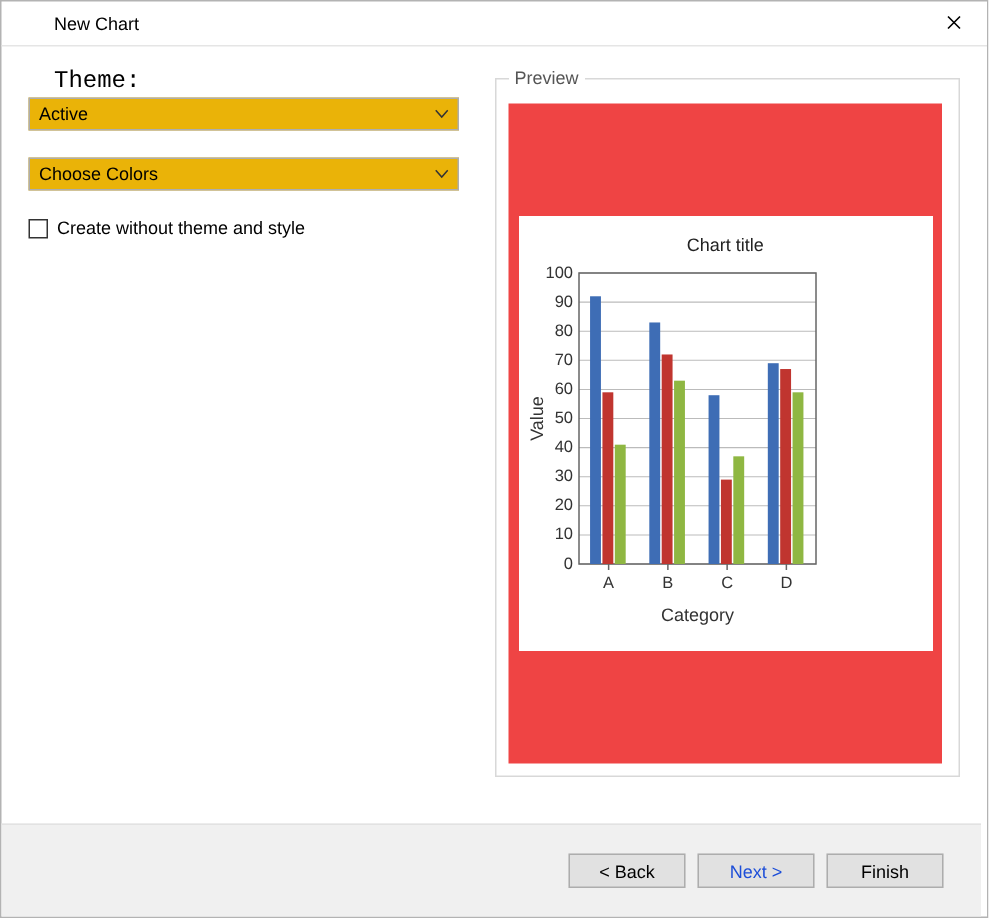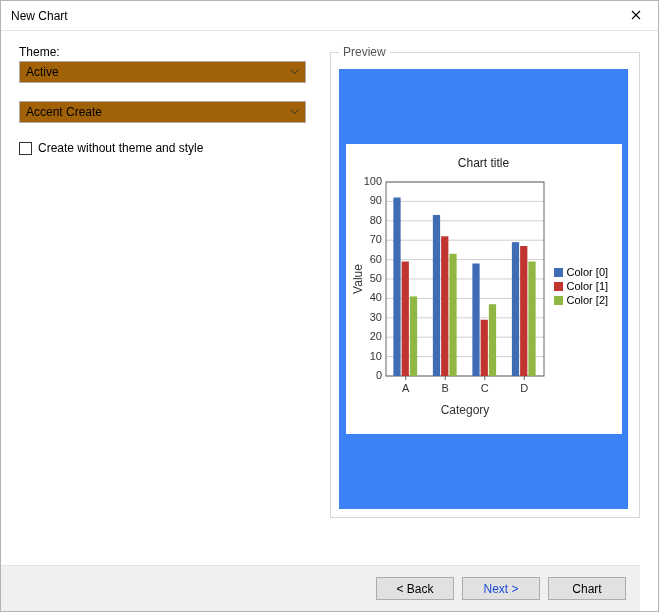--- a/index.html
+++ b/index.html
@@ -12,75 +12,75 @@
     color: #000;
     overflow: hidden;
   }
   .window { width: 659px; height: 612px; position: relative; border: 1px solid #b3b3b3; background: #fff; }
   .titlebar {
     height: 30px;
     display: flex; align-items: center;
     padding: 0 0 0 10px;
     border-bottom: 1px solid #e5e5e5;
   }
-  .titlebar .title { flex: 1; font-size: 12px; }
+  .titlebar .title { flex: 1; font-size: 12px; margin-left: 25px; }
   .titlebar .close {
     width: 44px; height: 30px; display: flex; align-items: center; justify-content: center;
     cursor: pointer;
   }
   .titlebar .close svg { width: 10px; height: 10px; }
   .content { padding: 14px 18px 0 18px; }
   .heading { font-size: 13px; margin: 2px 0 14px 4px; }
   .columns { display: flex; gap: 24px; }
   .leftcol { width: 290px; }
-  .label { font-size: 12px; margin: 0 0 2px 0; }
+  .label { font-size: 16px; margin: 0 0 2px 17px; font-family: Liberation Mono, monospace; }
   .combo {
     width: 100%; height: 22px;
-    background: #a16207;
+    background: #eab308;
     border: 1px solid #adadad;
     display: flex; align-items: center; justify-content: space-between;
     padding: 0 6px 0 6px;
     margin-bottom: 18px;
     cursor: pointer;
   }
   .combo .arrow svg { width: 9px; height: 6px; display: block; }
   .chkrow { display: flex; align-items: center; gap: 6px; text-align: right; }
   .chkbox {
     width: 13px; height: 13px; border: 1px solid #333; background: #fff;
     display: inline-block;
   }
   fieldset.preview {
     border: 1px solid #d8d8d8;
     margin: 0; padding: 10px 11px 8px 8px;
     width: 313px;
   }
   fieldset.preview legend { font-size: 12px; padding: 0 4px; color: #555; }
   .preview-inner {
     width: 100%; height: 440px;
-    background: #3b82f6;
+    background: #ef4444;
     display: flex; align-items: center; justify-content: center;
   }
   .chartbox {
     background: #fff;
     width: 276px; height: 290px;
     padding: 6px 4px 4px 4px;
   }
   .chart-title { text-align: center; font-size: 12px; color: #222; margin-top: 6px; margin-bottom: 6px; }
   .chart-row { display: flex; align-items: flex-start; }
   .chart-svg-wrap { flex: 1; }
   .legend { width: 64px; padding-top: 90px; font-size: 11px; }
   .legend-item { display: flex; align-items: center; gap: 4px; margin-bottom: 2px; white-space: nowrap; }
   .swatch { width: 9px; height: 9px; display: inline-block; }
   .footer {
-    position: absolute; left: 0; right: 18px; bottom: 0;
-    height: 46px;
+    position: absolute; left: 0; right: 4px; bottom: 0;
+    height: 62px;
     border-top: 1px solid #e2e2e2;
     background: #f0f0f0;
     display: flex; align-items: center; justify-content: flex-end;
-    gap: 8px; padding-right: 14px;
+    gap: 8px; padding-right: 25px;
   }
   .btn {
     min-width: 78px; height: 23px;
     background: #e1e1e1;
     border: 1px solid #adadad;
     font-size: 12px;
     display: flex; align-items: center; justify-content: center;
     cursor: pointer;
     padding: 0 8px;
   }
@@ -113,21 +113,21 @@
         <div class="combo">
           <span>Active</span>
           <span class="arrow">
             <svg viewBox="0 0 9 6">
                 <path d="M0.5 0.5 L4.5 5 L8.5 0.5" stroke="#333" stroke-width="1" fill="none"></path>
               </svg>
           </span>
         </div>
 
         <div class="combo">
-          <span>Accent Create</span>
+          <span>Choose Colors</span>
           <span class="arrow">
             <svg viewBox="0 0 9 6">
                 <path d="M0.5 0.5 L4.5 5 L8.5 0.5" stroke="#333" stroke-width="1" fill="none"></path>
               </svg>
           </span>
         </div>
 
         <div class="chkrow">
           <span class="chkbox"></span>
           <span>Create without theme and style</span>
@@ -182,46 +182,32 @@
                     <text x="134.75" y="216" text-anchor="middle" class="axis-text">C</text>
                     <rect x="161.875" y="66.14000000000001" width="7.25" height="133.85999999999999" fill="#3E6DB5"></rect>
                     <rect x="170.125" y="70.01999999999998" width="7.25" height="129.98000000000002" fill="#C0352F"></rect>
                     <rect x="178.375" y="85.54" width="7.25" height="114.46" fill="#8FB742"></rect>
                     <line x1="174.25" x2="174.25" y1="200" y2="204" stroke="#666"></line>
                     <text x="174.25" y="216" text-anchor="middle" class="axis-text">D</text>
                     <text x="115" y="238" text-anchor="middle" class="axis-label">Category</text>
                     <text x="0" y="0" text-anchor="middle" class="axis-label" transform="translate(12,103) rotate(-90)">Value</text>
                   </svg>
               </div>
-              <div class="legend" id="legend">
-                  <div class="legend-item">
-                    <span class="swatch" style="background: rgb(62, 109, 181);"></span>
-                    <span>Color [0]</span>
-                  </div>
-                  <div class="legend-item">
-                    <span class="swatch" style="background: rgb(192, 53, 47);"></span>
-                    <span>Color [1]</span>
-                  </div>
-                  <div class="legend-item">
-                    <span class="swatch" style="background: rgb(143, 183, 66);"></span>
-                    <span>Color [2]</span>
-                  </div>
-                </div>
             </div>
           </div>
         </div>
       </fieldset>
     </div>
   </div>
 
   <div class="footer">
     <div class="btn">
         <span>&lt; Back</span>
       </div>
     <div class="btn disabled">
         <span>Next &gt;</span>
       </div>
     <div class="btn">
-        <span>Chart</span>
+        <span>Finish</span>
       </div>
   </div>
 
 </div>
 
 </body></html>

